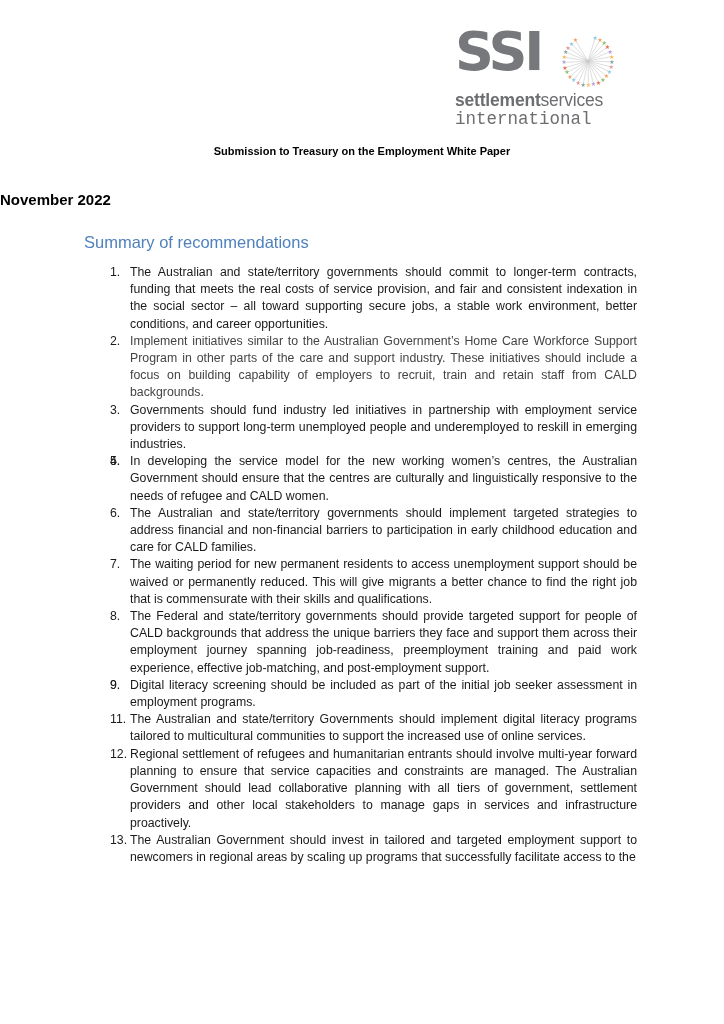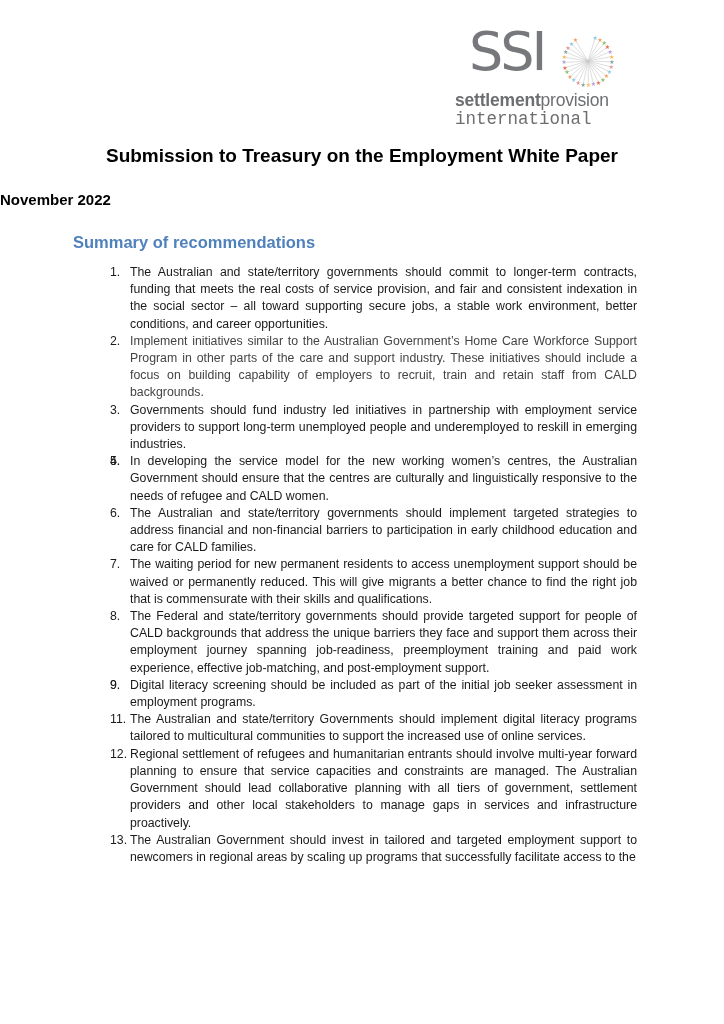--- a/index.html
+++ b/index.html
@@ -1,29 +1,29 @@
 <!DOCTYPE html>
 <html><head>
 <meta charset="utf-8">
 <style>
   html, body { margin: 0; padding: 0; background: #ffffff; }
   body { width: 724px; height: 1024px; position: relative; overflow: hidden;
          font-family: "Liberation Sans", sans-serif; color: #111; }
   .logo { position: absolute; left: 455px; top: 30px; width: 165px; height: 100px; }
   .logo-ssi { position: absolute; left: 0; top: -8px; font-family: "DejaVu Sans", sans-serif;
-              font-weight: normal; font-size: 54px; letter-spacing: -3px; color: #77787b; line-height: 60px; margin-left: 14px; }
+              font-weight: bold; font-size: 54px; letter-spacing: -3px; color: #77787b; line-height: 60px; }
   .logo-burst { position: absolute; left: 104px; top: 2px; width: 58px; height: 58px; }
   .logo-line1 { position: absolute; left: 0; top: 60px; font-size: 17.5px; color: #6d6e71; line-height: 20px; letter-spacing: -0.2px; }
   .logo-line1 b { font-weight: bold; margin-top: 36px; }
   .logo-line2 { position: absolute; left: 0; top: 79px; font-size: 17.5px; color: #6d6e71; line-height: 20px; font-family: Liberation Mono, monospace; }
   .title { position: absolute; left: 0; width: 724px; text-align: center; top: 145px;
-           font-weight: bold; font-size: 19px; color: #000; }
+           font-weight: bold; font-size: 11px; color: #000; }
   .date { position: absolute; left: 0; width: 724px; text-align: left; top: 191px;
           font-weight: bold; font-size: 15px; color: #000; }
-  .heading { position: absolute; left: 73px; top: 233px; font-weight: bold; font-size: 16.5px; color: #4f81bd; }
+  .heading { position: absolute; left: 84px; top: 233px; font-weight: normal; font-size: 16.5px; color: #4f81bd; }
   ol.recs { position: absolute; left: 110px; top: 264px; width: 527px; margin: 0; padding: 0; list-style: none; }
   ol.recs li { position: relative; padding-left: 20px; font-size: 12.3px; line-height: 17.2px;
                text-align: justify; color: #1a1a1a; }
   ol.recs li .num { position: absolute; left: 0; top: 0; color: #1a1a1a; }
   ol.recs li.muted .txt { color: #444; margin-top: 16px; }
   ol.recs li.grey .txt, ol.recs li.grey .num { color: #666; }
 </style>
 </head>
 <body>
 
@@ -78,21 +78,21 @@
         <line x1="29" y1="29" x2="6.645895614532645" y2="20.265355352183516" stroke="#c8c8c8" stroke-width="0.6"></line>
         <text x="6.645895614532645" y="22.265355352183516" font-size="6" text-anchor="middle" fill="#84a59d">★</text>
         <line x1="29" y1="29" x2="9.057332476973386" y2="15.647471697613986" stroke="#c8c8c8" stroke-width="0.6"></line>
         <text x="9.057332476973386" y="17.647471697613987" font-size="6" text-anchor="middle" fill="#e5989b">★</text>
         <line x1="29" y1="29" x2="12.408424803632183" y2="11.65873036645609" stroke="#c8c8c8" stroke-width="0.6"></line>
         <text x="12.408424803632183" y="13.65873036645609" font-size="6" text-anchor="middle" fill="#8ecae6">★</text>
         <line x1="29" y1="29" x2="16.54127635458983" y2="8.487072243892207" stroke="#c8c8c8" stroke-width="0.6"></line>
         <text x="16.54127635458983" y="10.487072243892207" font-size="6" text-anchor="middle" fill="#f4a261">★</text>
       </g>
   </svg>
-  <div class="logo-line1"><b>settlement</b><span>provision</span></div>
+  <div class="logo-line1"><b>settlement</b><span>services</span></div>
   <div class="logo-line2">international</div>
 </div>
 
 <div class="title">Submission to Treasury on the Employment White Paper</div>
 <div class="date">November 2022</div>
 <div class="heading">Summary of recommendations</div>
 
 <ol class="recs">
   <li><span class="num">1.</span><span class="txt">The Australian and state/territory governments should commit to longer-term contracts, funding that meets the real costs of service provision, and fair and consistent indexation in the social sector – all toward supporting secure jobs, a stable work environment, better conditions, and career opportunities.</span></li>
   <li class="muted"><span class="num">2.</span><span class="txt">Implement initiatives similar to the Australian Government’s Home Care Workforce Support Program in other parts of the care and support industry. These initiatives should include a focus on building capability of employers to recruit, train and retain staff from CALD backgrounds.</span></li>

